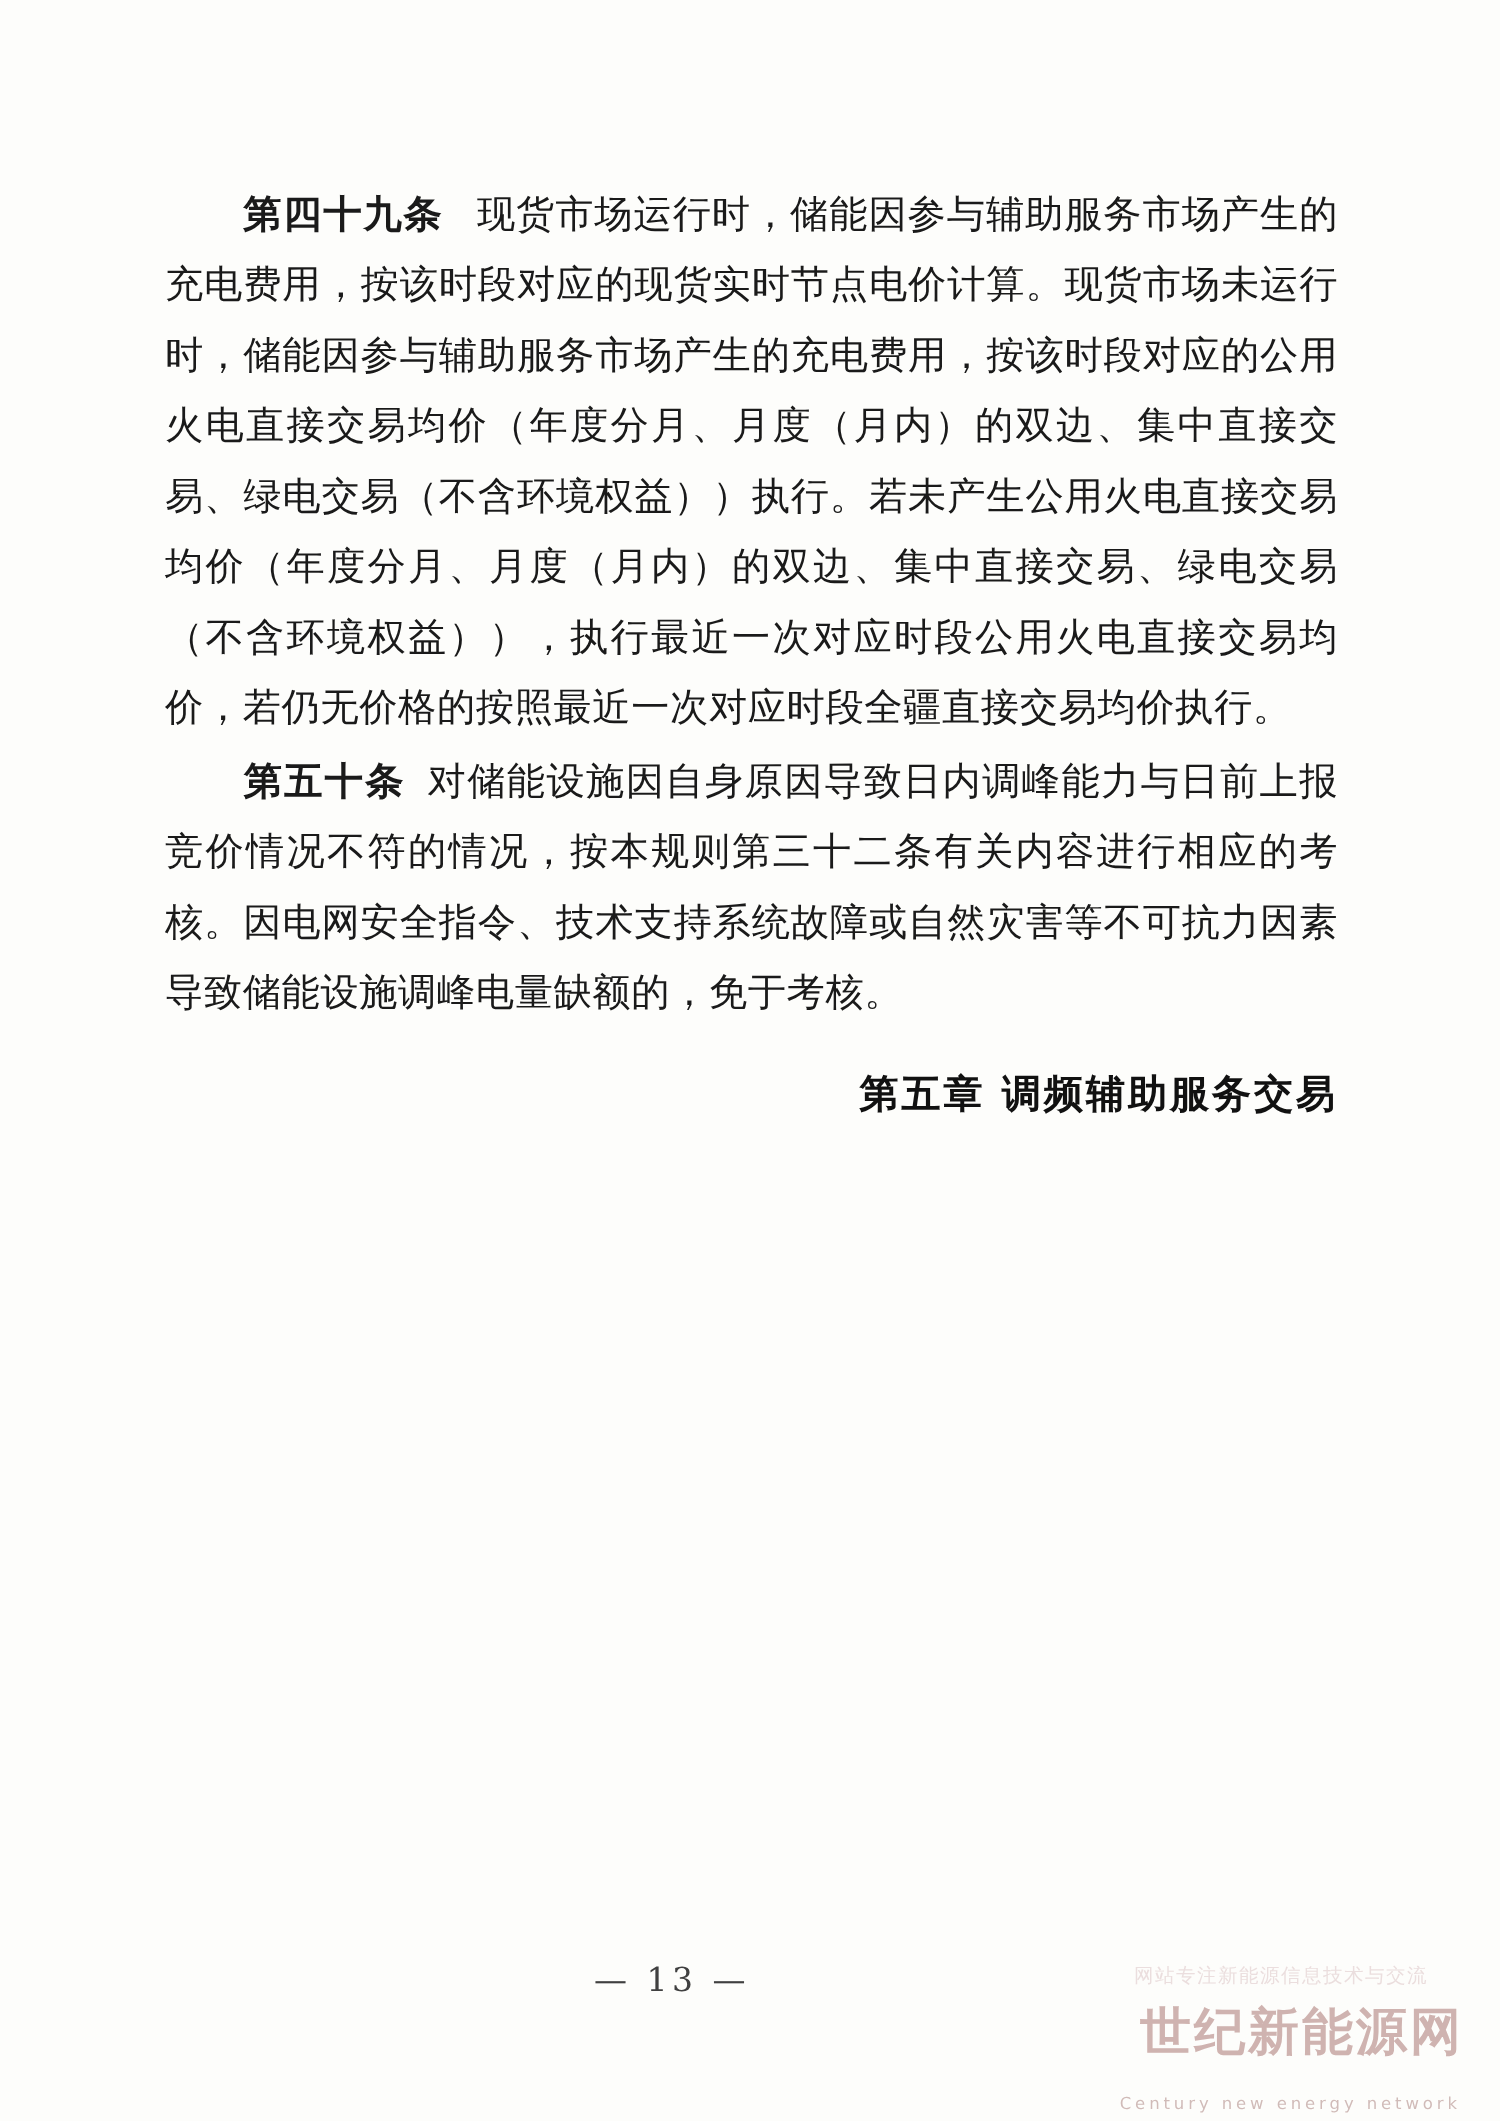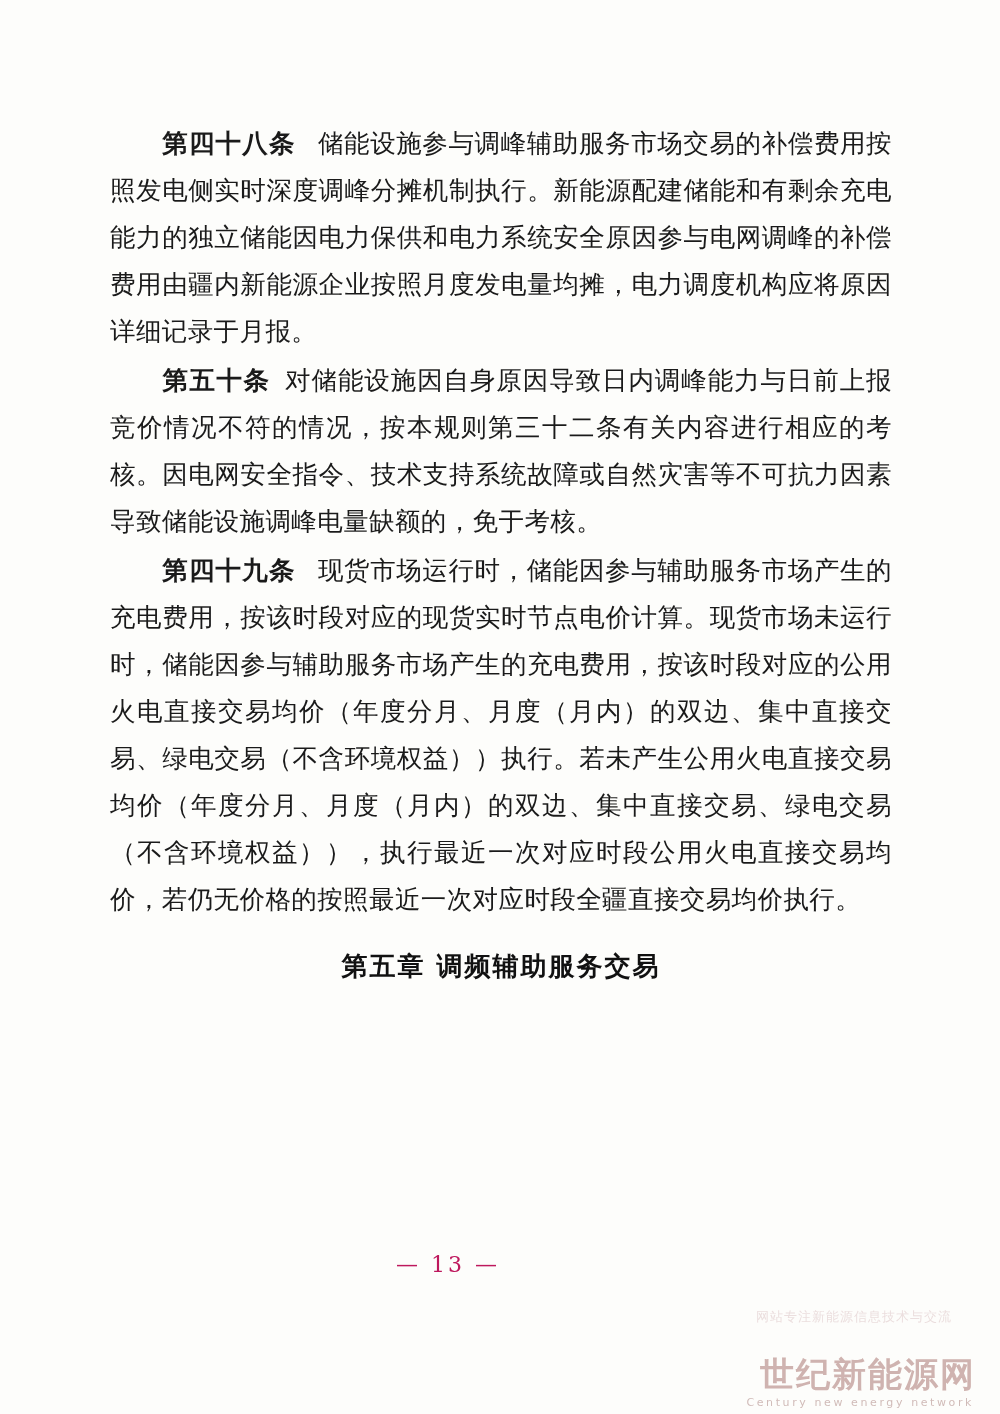--- a/index.html
+++ b/index.html
@@ -41,35 +41,35 @@
     font-weight: bold;
     letter-spacing: 1px;
   }
   .indent {
     display: inline-block;
     width: 52px;
   }
   .gap-sm { display:inline-block; width: 14px; }
   .gap-md { display:inline-block; width: 22px; }
   h2.chapter {
-    text-align: center;
+    text-align: right;
     font-size: 26px;
     font-weight: bold;
     letter-spacing: 2px;
     margin: 26px 0 14px 0;
     color: #111;
   }
   .pagenum {
     position: absolute;
     left: 0;
-    top: 1252px;
+    top: 1308px;
     width: 896px;
     text-align: center;
     font-size: 22px;
-    color: #be185d;
+    color: #404040;
     letter-spacing: 3px;
   }
   
   .watermark {
     position: absolute;
     right: 18px;
     bottom: 10px;
     width: 280px;
     height: 96px;
     opacity: 0.85;
@@ -81,21 +81,21 @@
     right: 30px;
     top: 0px;
     font-size: 13px;
     color: #e8d9d9;
     letter-spacing: 1px;
     white-space: nowrap;
   }
   .wm-main {
     position: absolute;
     right: 6px;
-    top: 44px;
+    top: 24px;
     font-size: 34px;
     font-weight: bold;
     color: #c8a7a3;
     letter-spacing: 2px;
     white-space: nowrap;
     font-family: "DejaVu Sans", "Liberation Sans", sans-serif;
     margin-left: 20px;
   }
   .wm-sub {
     position: absolute;
@@ -108,25 +108,24 @@
     font-family: "DejaVu Sans", "Liberation Sans", sans-serif;
   }
 </style>
 </head>
 <body>
 
 <div class="page">
 
   <div class="content">
 
-    <p class="para"><span class="indent"></span><span class="lead">第四十八条</span><span class="gap-md"></span><span>储能设施参与调峰辅助服务市场交易的补偿费用按照发电侧实时深度调峰分摊机制执行。新能源配建储能和有剩余充电能力的独立储能因电力保供和电力系统安全原因参与电网调峰的补偿费用由疆内新能源企业按照月度发电量均摊，电力调度机构应将原因详细记录于月报。</span></p>
+
+    <p class="para"><span class="indent"></span><span class="lead">第四十九条</span><span class="gap-md"></span><span>现货市场运行时，储能因参与辅助服务市场产生的充电费用，按该时段对应的现货实时节点电价计算。现货市场未运行时，储能因参与辅助服务市场产生的充电费用，按该时段对应的公用火电直接交易均价（年度分月、月度（月内）的双边、集中直接交易、绿电交易（不含环境权益））执行。若未产生公用火电直接交易均价（年度分月、月度（月内）的双边、集中直接交易、绿电交易（不含环境权益）），执行最近一次对应时段公用火电直接交易均价，若仍无价格的按照最近一次对应时段全疆直接交易均价执行。</span></p>
 
     <p class="para"><span class="indent"></span><span class="lead">第五十条</span><span class="gap-sm"></span><span>对储能设施因自身原因导致日内调峰能力与日前上报竞价情况不符的情况，按本规则第三十二条有关内容进行相应的考核。因电网安全指令、技术支持系统故障或自然灾害等不可抗力因素导致储能设施调峰电量缺额的，免于考核。</span></p>
-
-    <p class="para"><span class="indent"></span><span class="lead">第四十九条</span><span class="gap-md"></span><span>现货市场运行时，储能因参与辅助服务市场产生的充电费用，按该时段对应的现货实时节点电价计算。现货市场未运行时，储能因参与辅助服务市场产生的充电费用，按该时段对应的公用火电直接交易均价（年度分月、月度（月内）的双边、集中直接交易、绿电交易（不含环境权益））执行。若未产生公用火电直接交易均价（年度分月、月度（月内）的双边、集中直接交易、绿电交易（不含环境权益）），执行最近一次对应时段公用火电直接交易均价，若仍无价格的按照最近一次对应时段全疆直接交易均价执行。</span></p>
 
     <h2 class="chapter">第五章  调频辅助服务交易</h2>
 
 
   </div>
 
   <div class="pagenum">— 13 —</div>
 
   <div class="watermark">
     <div class="wm-faint">网站专注新能源信息技术与交流</div>

